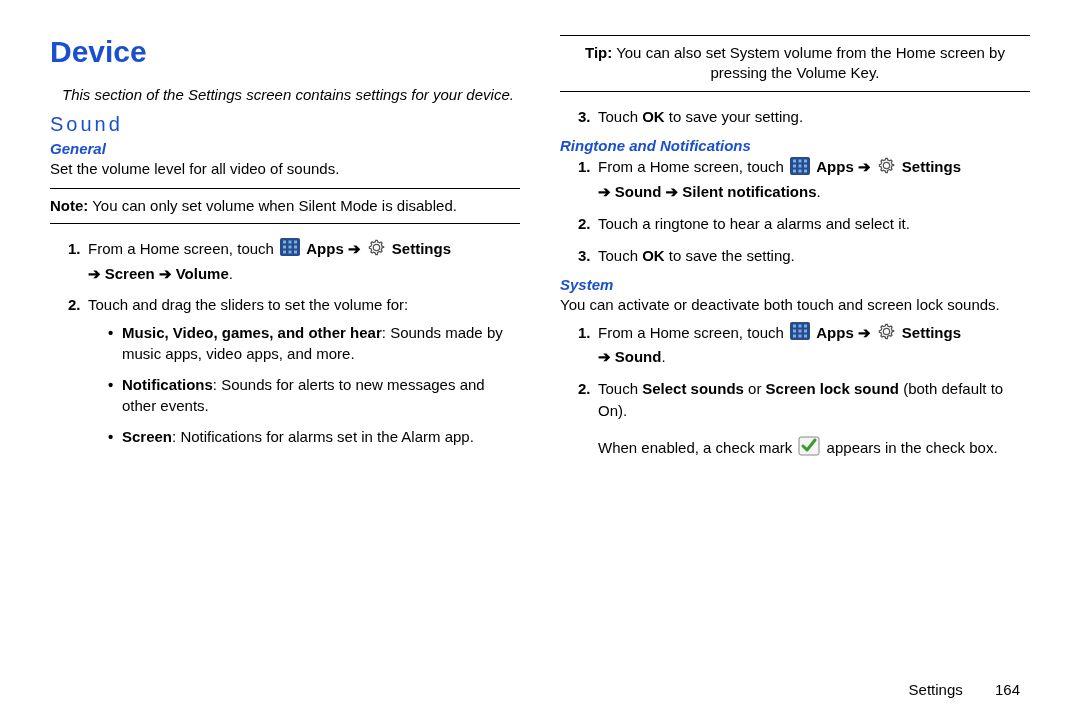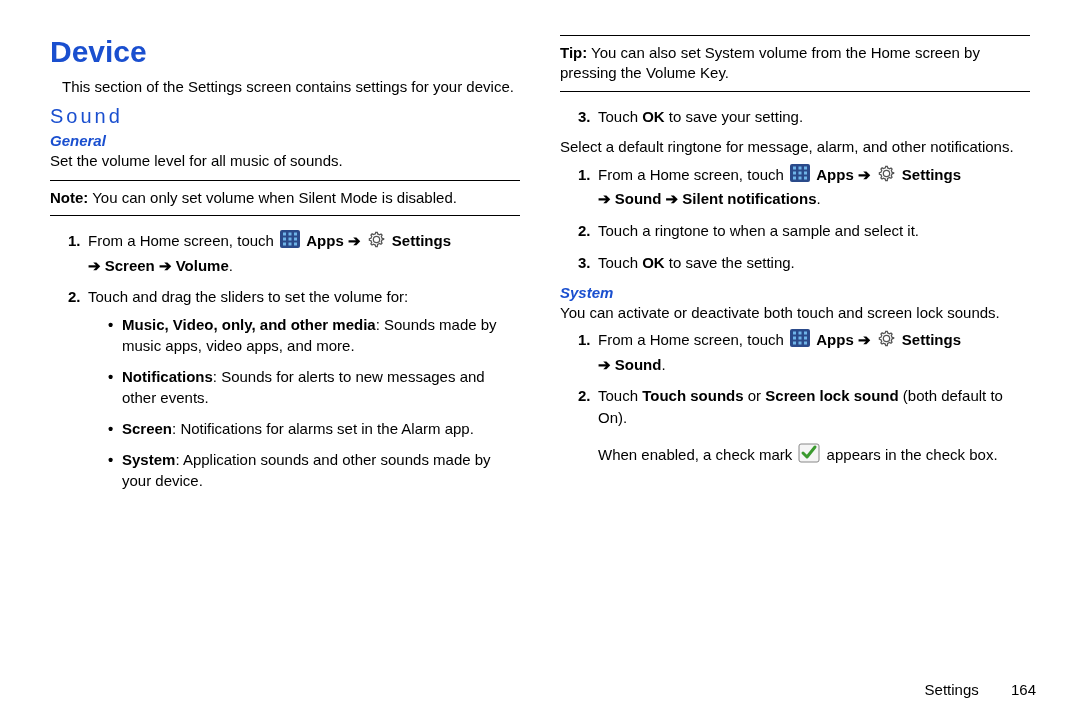--- a/index.html
+++ b/index.html
@@ -17,21 +17,21 @@
     display: flex;
     gap: 40px;
   }
   .col { flex: 1; }
   .h1 {
     font-size: 30px;
     font-weight: bold;
     color: #1a4fcf;
     margin-bottom: 4px;
   }
-  .intro { margin: 8px 0 8px 12px; line-height: 1.35; }
+  .intro { margin: 16px 0 8px 12px; line-height: 1.35; font-style: italic; }
   .h2 {
     font-size: 20px;
     color: #1a4fcf;
     letter-spacing: 3px;
     margin: 6px 0 2px 0;
   }
   .h3 {
     font-weight: bold;
     font-style: italic;
     color: #1a4fcf;
@@ -39,53 +39,53 @@
     font-size: 15px;
   }
   .p { line-height: 1.35; margin: 0 0 6px 0;}
   .note-box {
     border-top: 1.5px solid #000;
     border-bottom: 1.5px solid #000;
     padding: 7px 0;
     margin: 8px 0 14px 0;
     line-height: 1.35;
   }
-  .note-box.center { text-align: left; }
+  .note-box.center { text-align: center; }
   ol.steps { list-style: none; counter-reset: step; margin-left: 18px; }
   ol.steps > li { counter-increment: step; position: relative; padding-left: 20px; margin-bottom: 10px; line-height: 1.45;}
   ol.steps > li::before { content: counter(step) "."; font-weight: bold; position: absolute; left: 0; }
   ul.bullets { list-style: none; margin-left: 20px; margin-top: 6px;}
   ul.bullets > li { position: relative; padding-left: 14px; margin-bottom: 10px; line-height: 1.4;}
   ul.bullets > li::before { content: "•"; position: absolute; left: 0; font-weight: bold;}
   .b { font-weight: bold; }
   .arrow { font-weight: bold; }
   .icon {
     display: inline-block;
     vertical-align: middle;
     margin: 0 2px;
   }
   .footer {
     position: absolute;
     bottom: 22px;
-    right: 44px;
+    right: 60px;
     font-size: 15px;
   }
   .footer .pn { margin-left: 28px; }
 </style>
 </head>
 <body>
 
 <div class="columns">
 
   <div class="col">
     <div class="h1">Device</div>
     <div class="intro">This section of the Settings screen contains settings for your device.</div>
     <div class="h2">Sound</div>
     <div class="h3">General</div>
-    <div class="p">Set the volume level for all music of sounds.</div>
+    <div class="p">Set the volume level for all video of sounds.</div>
 
     <div class="note-box">
       <span class="b">Note:</span><span> You can only set volume when Silent Mode is disabled.</span>
     </div>
 
     <ol class="steps">
       <li>
         <span>From a Home screen, touch </span>
         <span class="icon">
           <svg width="20" height="18">
@@ -110,41 +110,40 @@
               <path fill="none" stroke="#555" stroke-width="1.6" d="M12 8a4 4 0 100 8 4 4 0 000-8zm9 4l-2 .5-1 2.4 1 1.8-1.4 1.4-1.8-1-2.4 1L13 21h-2l-.5-2-2.4-1-1.8 1L4.9 17.6l1-1.8-1-2.4L3 13v-2l2-.5 1-2.4-1-1.8L6.4 4.9l1.8 1 2.4-1L11 3h2l.5 2 2.4 1 1.8-1 1.4 1.4-1 1.8 1 2.4 2 .5z"></path>
             </svg>
         </span>
         <span class="b"> Settings</span><br>
         <span class="arrow">➔</span>
         <span class="b">Screen ➔ Volume</span><span>.</span>
       </li>
       <li>
         <span>Touch and drag the sliders to set the volume for:</span>
         <ul class="bullets">
-          <li><span class="b">Music, Video, only, and other media</span><span>: Sounds made by music apps, video apps, and more.</span></li>
+          <li><span class="b">Music, Video, games, and other hear</span><span>: Sounds made by music apps, video apps, and more.</span></li>
           <li><span class="b">Notifications</span><span>: Sounds for alerts to new messages and other events.</span></li>
           <li><span class="b">Screen</span><span>: Notifications for alarms set in the Alarm app.</span></li>
-          <li><span class="b">System</span><span>: Application sounds and other sounds made by your device.</span></li>
         </ul>
       </li>
     </ol>
   </div>
 
   <div class="col">
     <div class="note-box center" style="margin-top:0;">
       <span class="b">Tip:</span><span> You can also set System volume from the Home screen by pressing the Volume Key.</span>
     </div>
 
     <ol class="steps" start="3" style="counter-reset: step 2;">
       <li>
         <span>Touch </span><span class="b">OK</span><span> to save your setting.</span>
       </li>
     </ol>
 
-    <div class="p">Select a default ringtone for message, alarm, and other notifications.</div>
+    <div class="h3">Ringtone and Notifications</div>
 
     <ol class="steps">
       <li>
         <span>From a Home screen, touch </span>
         <span class="icon">
           <svg width="20" height="18">
               <rect x="0" y="0" width="20" height="18" rx="2" fill="#2a4a8a"></rect>
               <g fill="#6fb4e8">
                 <rect x="3" y="2.5" width="3" height="3"></rect>
                 <rect x="8.5" y="2.5" width="3" height="3"></rect>
@@ -162,21 +161,21 @@
         <span class="arrow">➔</span>
         <span class="icon">
           <svg width="19" height="19" viewBox="0 0 24 24">
               <path fill="none" stroke="#555" stroke-width="1.6" d="M12 8a4 4 0 100 8 4 4 0 000-8zm9 4l-2 .5-1 2.4 1 1.8-1.4 1.4-1.8-1-2.4 1L13 21h-2l-.5-2-2.4-1-1.8 1L4.9 17.6l1-1.8-1-2.4L3 13v-2l2-.5 1-2.4-1-1.8L6.4 4.9l1.8 1 2.4-1L11 3h2l.5 2 2.4 1 1.8-1 1.4 1.4-1 1.8 1 2.4 2 .5z"></path>
             </svg>
         </span>
         <span class="b"> Settings</span><br>
         <span class="arrow">➔</span>
         <span class="b">Sound ➔ Silent notifications</span><span>.</span>
       </li>
-      <li><span>Touch a ringtone to when a sample and select it.</span></li>
+      <li><span>Touch a ringtone to hear a alarms and select it.</span></li>
       <li>
         <span>Touch </span><span class="b">OK</span><span> to save the setting.</span>
       </li>
     </ol>
 
     <div class="h3">System</div>
     <div class="p">You can activate or deactivate both touch and screen lock sounds.</div>
 
     <ol class="steps">
       <li>
@@ -202,21 +201,21 @@
         <span class="icon">
           <svg width="19" height="19" viewBox="0 0 24 24">
               <path fill="none" stroke="#555" stroke-width="1.6" d="M12 8a4 4 0 100 8 4 4 0 000-8zm9 4l-2 .5-1 2.4 1 1.8-1.4 1.4-1.8-1-2.4 1L13 21h-2l-.5-2-2.4-1-1.8 1L4.9 17.6l1-1.8-1-2.4L3 13v-2l2-.5 1-2.4-1-1.8L6.4 4.9l1.8 1 2.4-1L11 3h2l.5 2 2.4 1 1.8-1 1.4 1.4-1 1.8 1 2.4 2 .5z"></path>
             </svg>
         </span>
         <span class="b"> Settings</span><br>
         <span class="arrow">➔</span>
         <span class="b">Sound</span><span>.</span>
       </li>
       <li>
-        <span>Touch </span><span class="b">Touch sounds</span><span> or </span><span class="b">Screen lock sound</span><span> (both default to On).</span>
+        <span>Touch </span><span class="b">Select sounds</span><span> or </span><span class="b">Screen lock sound</span><span> (both default to On).</span>
         <div style="margin-top:14px;">
           <span>When enabled, a check mark </span>
           <span class="icon">
             <svg width="22" height="20">
                 <rect x="1" y="1" width="20" height="18" rx="2" fill="#f5f5f5" stroke="#888" stroke-width="1"></rect>
                 <path d="M5 10 L9 14 L17 4" fill="none" stroke="#3a9a2e" stroke-width="3" stroke-linecap="round" stroke-linejoin="round"></path>
               </svg>
           </span>
           <span> appears in the check box.</span>
         </div>

